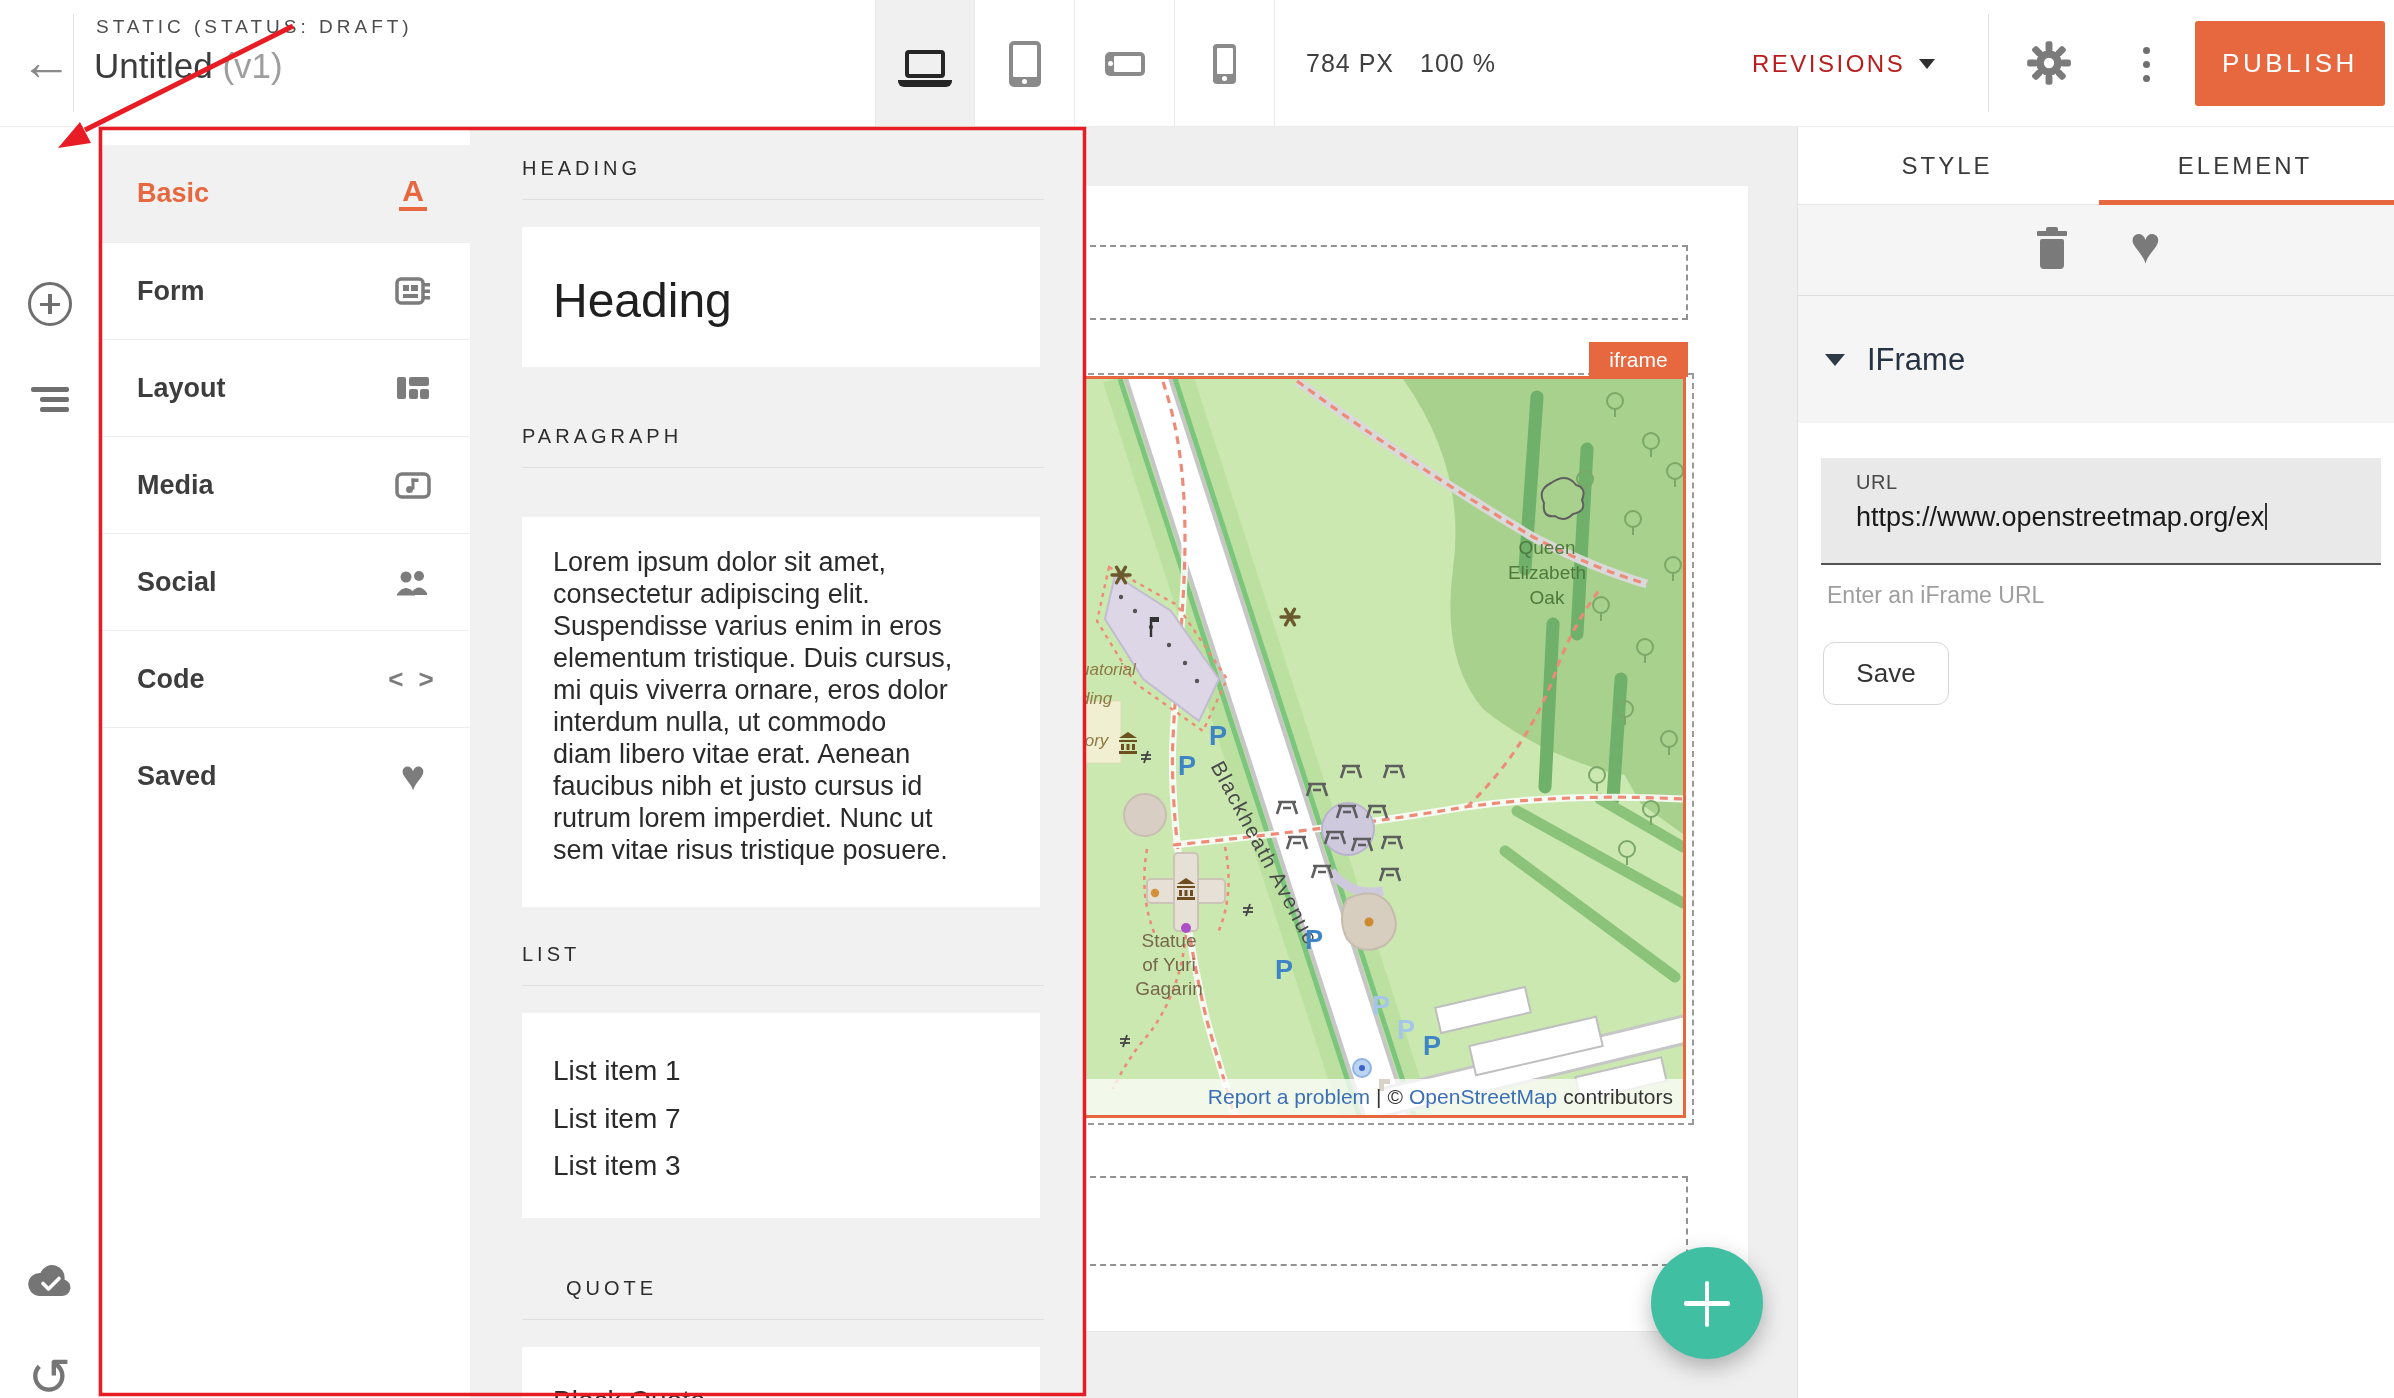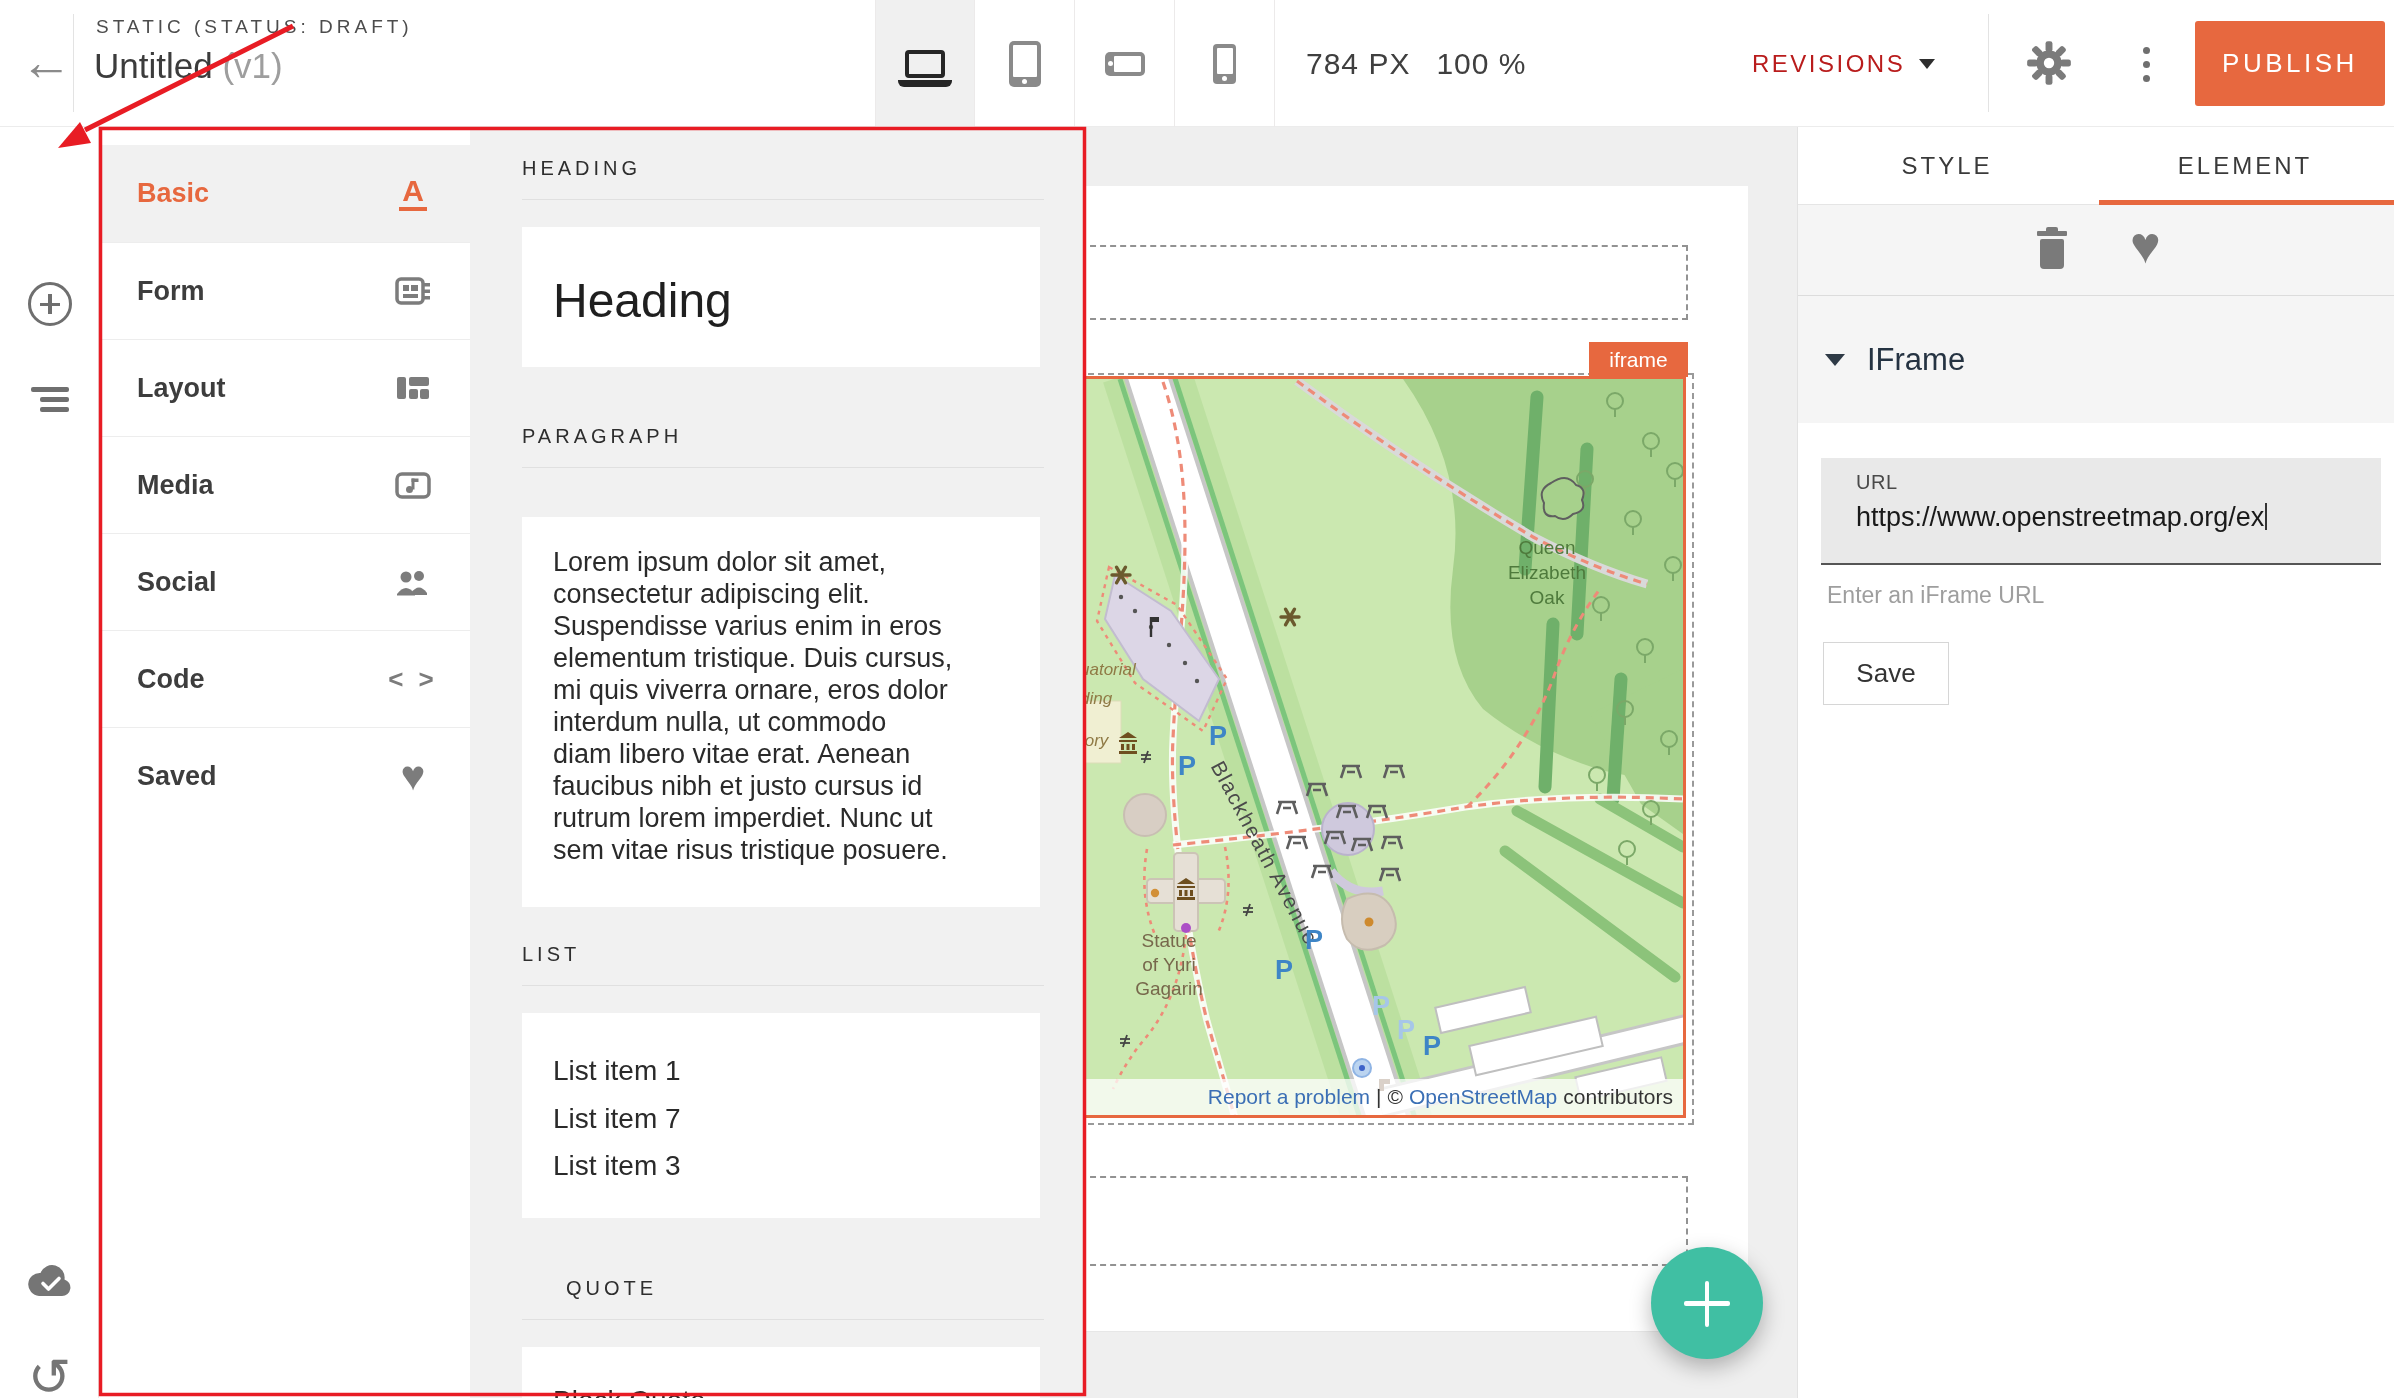--- a/index.html
+++ b/index.html
@@ -29,21 +29,21 @@
   .ic-tablet{width:32px;height:46px;border-radius:5px;}
   .ic-tablet .scr{position:absolute;left:4px;top:4px;width:24px;height:32px;background:#fff;border-radius:1px;}
   .ic-tablet .dot{position:absolute;left:13px;bottom:3px;width:5px;height:5px;border-radius:50%;background:#fff;}
   .ic-phoneland{width:40px;height:24px;border-radius:5px;}
   .ic-phoneland .scr{position:absolute;left:9px;top:4px;width:27px;height:16px;background:#fff;border-radius:1px;}
   .ic-phoneland .dot{position:absolute;left:3px;top:9px;width:5px;height:5px;border-radius:50%;background:#fff;}
   .ic-phone{width:23px;height:40px;border-radius:4px;}
   .ic-phone .scr{position:absolute;left:3.5px;top:4px;width:16px;height:26px;background:#fff;border-radius:1px;}
   .ic-phone .dot{position:absolute;left:9px;bottom:3px;width:5px;height:5px;border-radius:50%;background:#fff;}
   .vp-info{position:absolute;left:1306px;top:0;height:127px;display:flex;align-items:center;
-    gap:26px;font-size:30px;color:#3f3f3f;letter-spacing:1px;}
+    gap:26px;font-size:25px;color:#3f3f3f;letter-spacing:1px;}
   .revisions{position:absolute;left:1752px;top:0;height:127px;display:flex;align-items:center;
     gap:14px;font-size:24px;letter-spacing:2.5px;color:#b91c1c;cursor:pointer;}
   .caret-down{width:0;height:0;border-left:8px solid transparent;border-right:8px solid transparent;
     border-top:10px solid #2e2e2e;}
   .gear-btn{position:absolute;left:2026px;top:40px;width:46px;height:46px;cursor:pointer;}
   .kebab-btn{position:absolute;left:2132px;top:38px;width:28px;height:52px;display:flex;flex-direction:column;
     align-items:center;justify-content:center;gap:7px;cursor:pointer;}
   .kebab-btn i{width:7px;height:7px;border-radius:50%;background:#6f6f6f;}
   .publish-btn{position:absolute;left:2195px;top:21px;width:190px;height:85px;background:#E7683F;
     border-radius:3px;color:#fff;font-size:26px;letter-spacing:3.5px;display:flex;align-items:center;
@@ -139,21 +139,21 @@
   .rp-section-head .tri{width:0;height:0;border-left:10px solid transparent;border-right:10px solid transparent;
     border-top:12px solid #2e3a46;}
   .rp-section-head .ttl{font-size:31px;color:#253342;}
   .url-block{position:absolute;left:23px;top:331px;width:560px;height:107px;background:#E9E9E9;
     border-bottom:2px solid #555;padding:13px 0 0 35px;cursor:text;}
   .url-label{font-size:20px;color:#4a4a4a;letter-spacing:0.5px;}
   .url-value{margin-top:8px;font-size:27px;color:#1a1a1a;white-space:nowrap;overflow:hidden;width:510px;}
   .text-caret{display:inline-block;width:2px;height:27px;background:#333;margin-left:1px;vertical-align:-4px;}
   .url-helper{position:absolute;left:29px;top:455px;font-size:23px;color:#9e9e9e;}
   .save-btn{position:absolute;left:25px;top:515px;width:126px;height:63px;background:#fff;
-    border:1px solid #d6d6d6;border-radius:0;font-size:26px;color:#333;display:flex;
+    border:1px solid #d6d6d6;border-radius:12px;font-size:26px;color:#333;display:flex;
     align-items:center;justify-content:center;cursor:pointer;}
 
   
   .annotation{position:absolute;left:0;top:0;z-index:60;pointer-events:none;}
 </style>
 </head>
 <body>
 
 <div class="screen">
 

